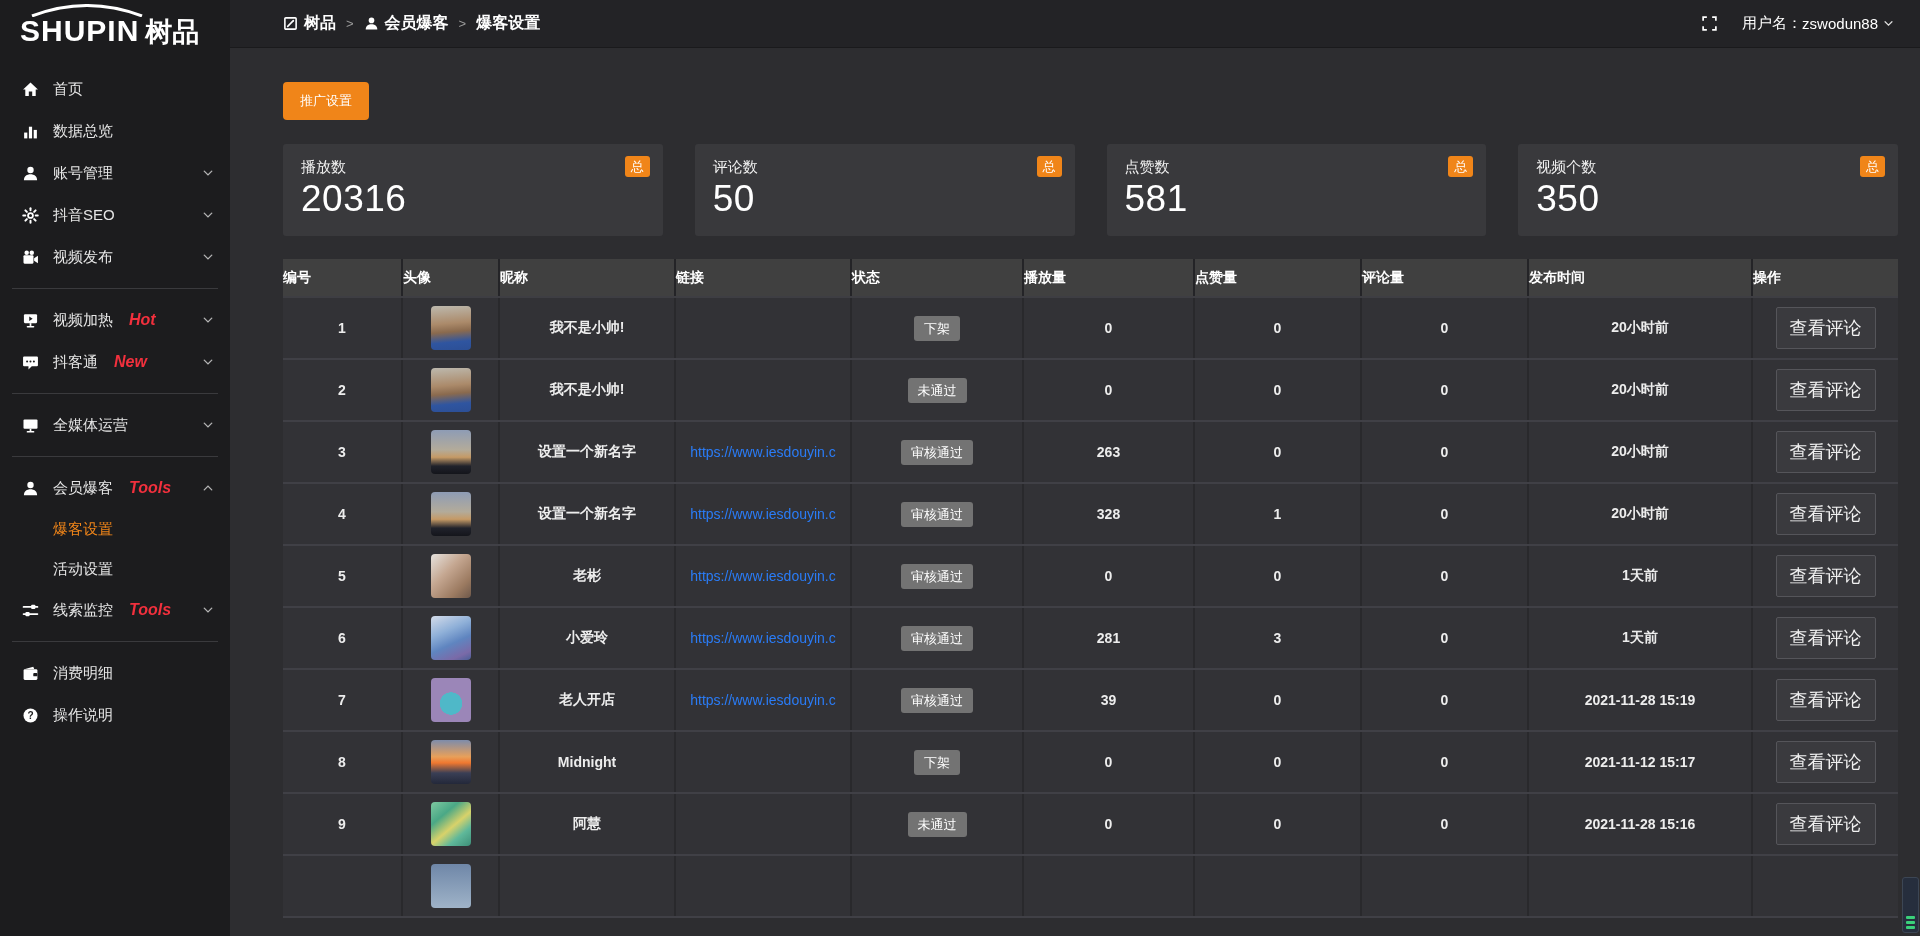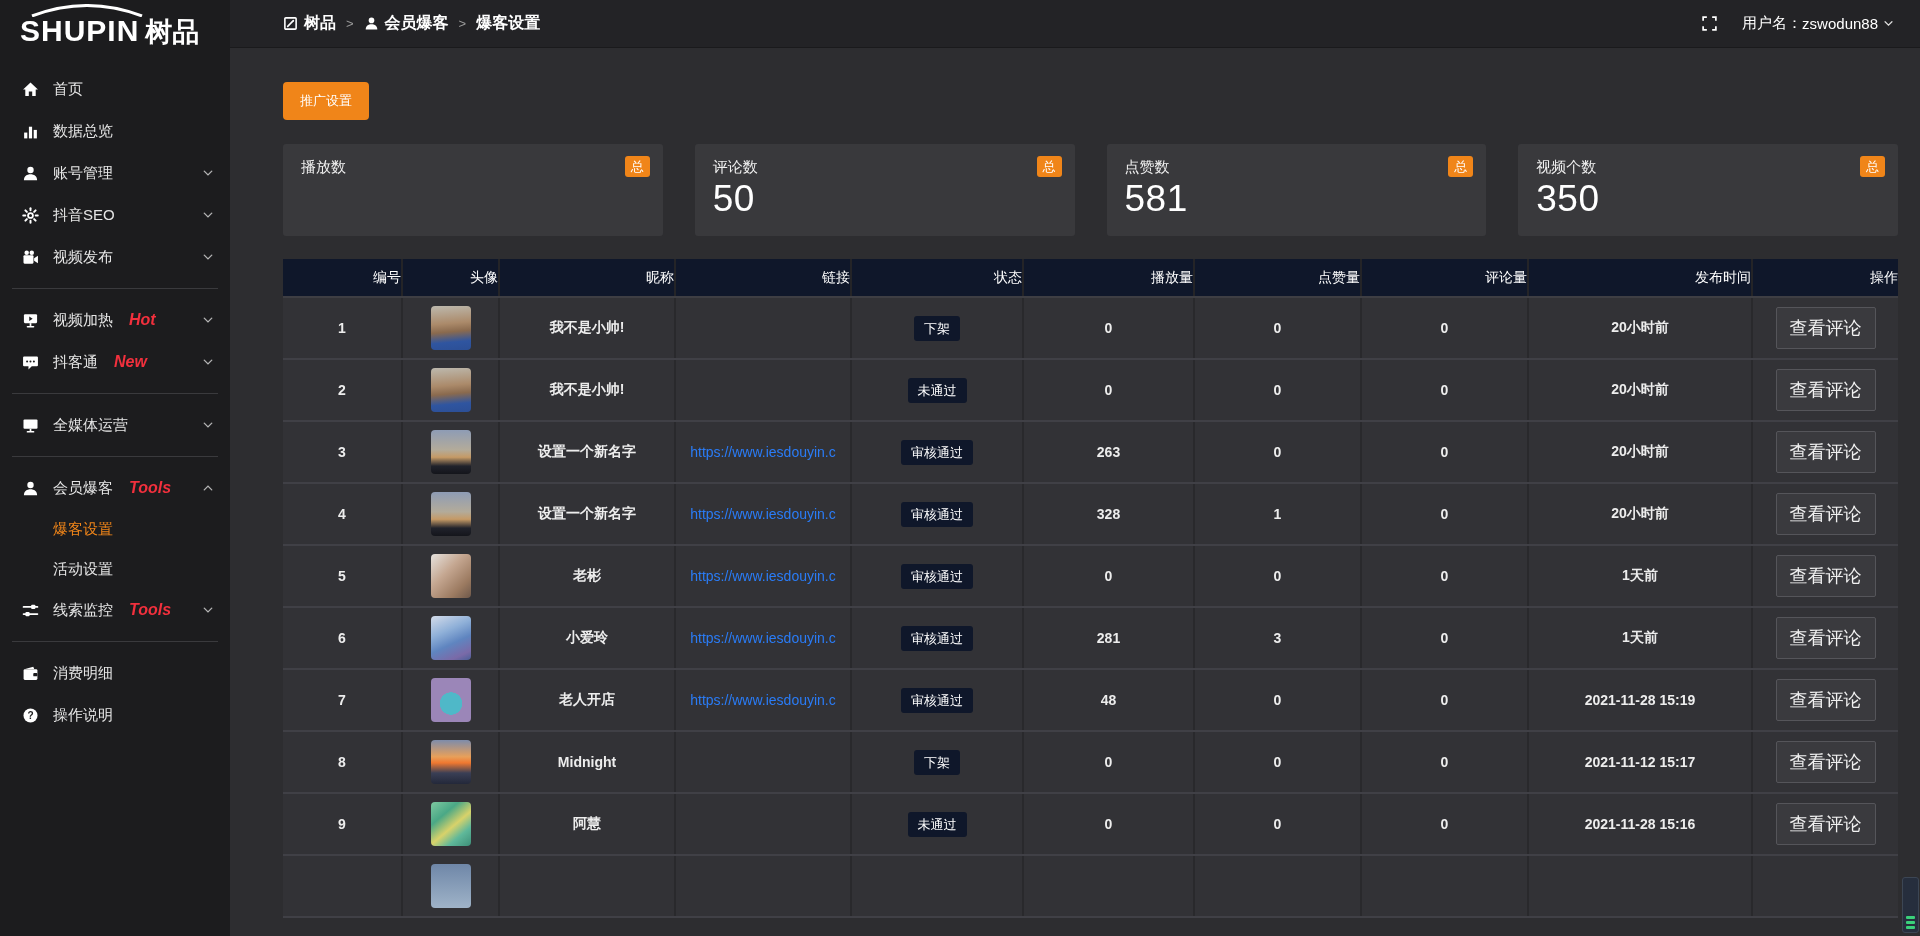--- a/index.html
+++ b/index.html
@@ -47,28 +47,28 @@
   .cards{display:flex;gap:32px;margin-top:24px;}
   .card{flex:1;height:92px;background:#39393c;border-radius:3px;padding:14px 18px;position:relative;}
   .card-label{font-size:15px;color:#f0f0f0;}
   .card-value{font-size:37px;color:#fff;font-weight:500;margin-top:1px;letter-spacing:.5px;}
   .card-badge{position:absolute;top:12px;right:13px;background:#f08519;color:#fff;
     font-size:13px;padding:4px 6px;border-radius:3px;line-height:1;}
 
   
   .table-wrap{margin-top:23px;}
   table{border-collapse:collapse;table-layout:fixed;width:1615px;}
-  th{height:38px;background:#0f172a;color:#fff;font-size:14px;font-weight:400;
-    border-right:2px solid #242427;border-bottom:2px solid #3e3e43;text-align:right;}
+  th{height:38px;background:#404040;color:#fff;font-size:14px;font-weight:700;
+    border-right:2px solid #242427;border-bottom:2px solid #3e3e43;text-align:left;}
   td{height:62px;background:#323236;color:#ededed;font-size:14px;font-weight:600;
     text-align:center;border-right:2px solid #29292c;border-bottom:2px solid #404046;
     overflow:hidden;white-space:nowrap;}
   th:last-child,td:last-child{border-right:none;}
   .avatar{width:40px;height:44px;border-radius:4px;margin:0 auto;}
-  .badge-status{display:inline-block;background:#0f172a;color:#fff;font-size:13px;
+  .badge-status{display:inline-block;background:#737373;color:#fff;font-size:13px;
     font-weight:500;padding:6px 10px;border-radius:3px;line-height:1;}
   .link{color:#2a7cf7;font-weight:500;text-decoration:none;cursor:pointer;display:block;
     overflow:hidden;padding:0 4px;}
   .view-btn{background:#3a3a3e;border:1px solid #55555a;color:#f0f0f0;font-size:18px;
     padding:8px 13px;border-radius:2px;cursor:pointer;font-family:inherit;}
 
   
   .av-boy{background:linear-gradient(175deg,#bdb9ae 0%,#ab8a6a 40%,#8a6a4e 58%,#2f55a0 80%,#2c4f96 100%);}
   .av-sky{background:linear-gradient(180deg,#8e9cb5 0%,#b3ab9a 45%,#c59a66 62%,#20222b 82%,#14151b 100%);}
   .av-face{background:linear-gradient(135deg,#e6e2de 0%,#c5a791 40%,#9c7b61 75%,#6e584a 100%);}
@@ -343,20 +343,21 @@
             </span>
         </span>
       </div>
     </header>
 
     <main class="content">
       <button class="promo-btn">推广设置</button>
       <div class="cards" id="cards">
           <div class="card">
      <div class="card-label">播放数</div>
+     <div class="card-value">20316</div>
      <span class="card-badge">总</span>
    </div>
           <div class="card">
      <div class="card-label">评论数</div>
      <div class="card-value">50</div>
      <span class="card-badge">总</span>
    </div>
           <div class="card">
      <div class="card-label">点赞数</div>
      <div class="card-value">581</div>
@@ -492,21 +493,21 @@
   <tr>
     <td>7</td>
     <td>
                   <div class="avatar av-purple"></div>
                 </td>
     <td>老人开店</td>
     <td>
                   <a class="link">https://www.iesdouyin.c</a>
                 </td>
     <td><span class="badge-status">审核通过</span></td>
-    <td>48</td>
+    <td>39</td>
     <td>0</td>
     <td>0</td>
     <td>2021-11-28 15:19</td>
     <td><button class="view-btn">查看评论</button></td>
   </tr>
   <tr>
     <td>8</td>
     <td>
                   <div class="avatar av-sunset"></div>
                 </td>

